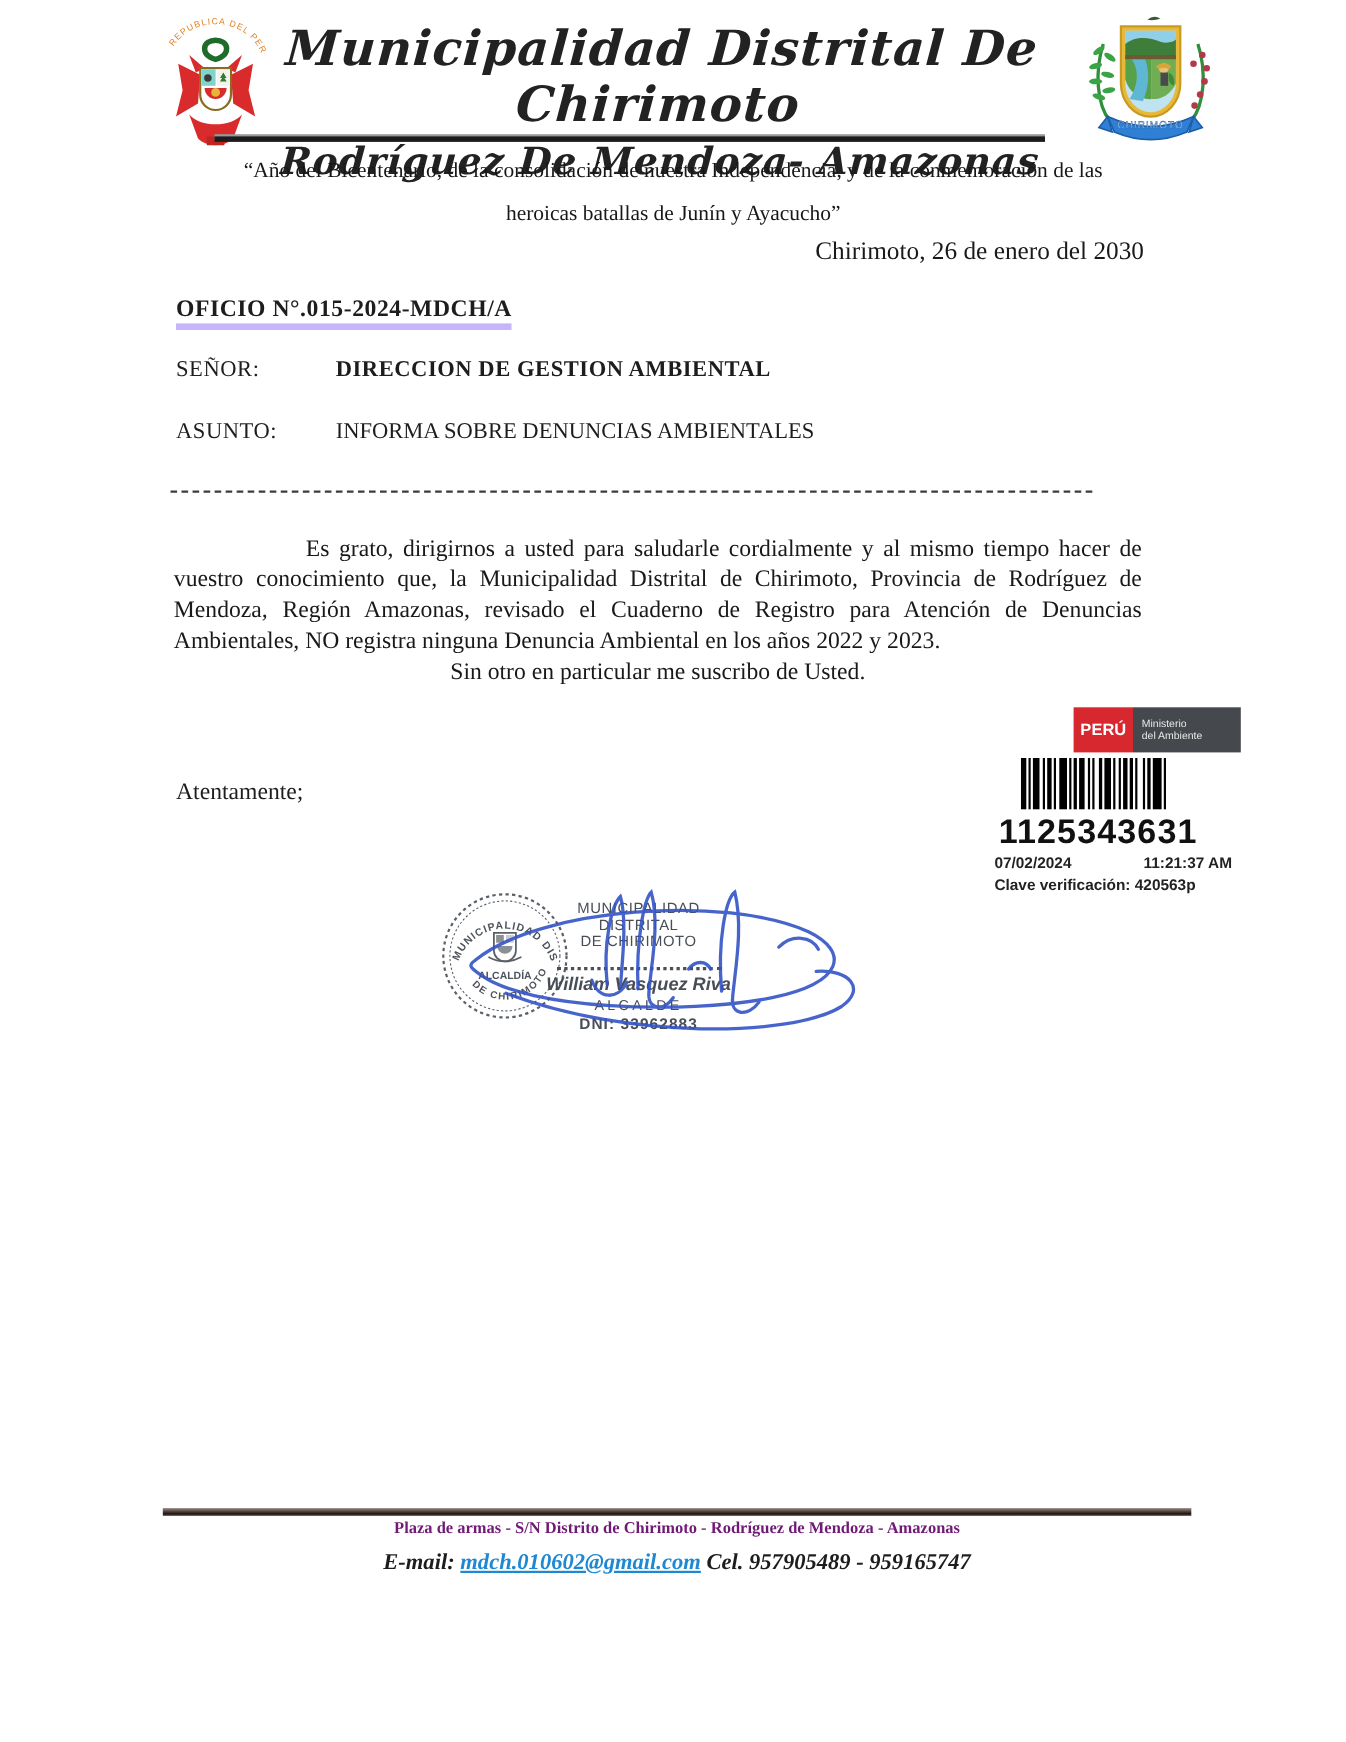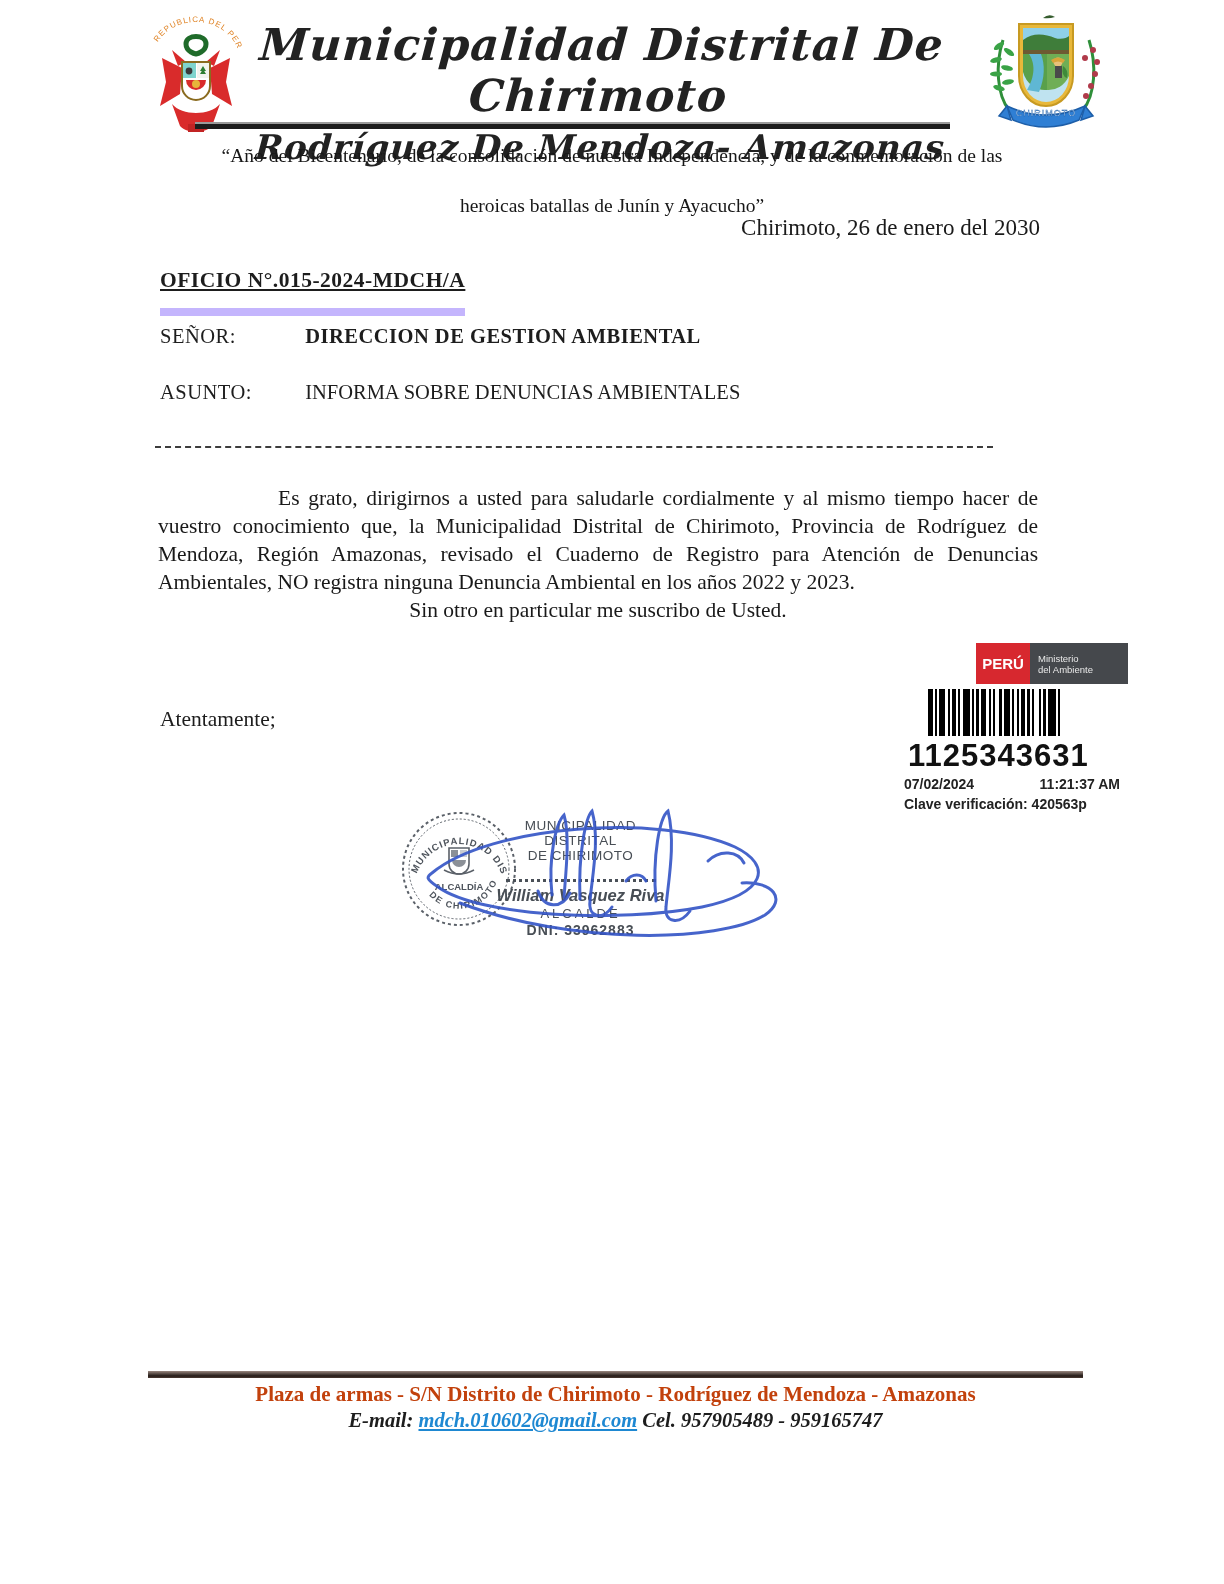--- a/index.html
+++ b/index.html
@@ -14,25 +14,25 @@
     font-family:"DejaVu Serif",serif;font-style:italic;font-weight:700;
     font-size:44px;line-height:1.15;color:#222;letter-spacing:1px;transform:skewX(-4deg);
   }
   .title2{
     font-family:"DejaVu Serif",serif;font-style:italic;font-weight:700;
     font-size:34px;line-height:1.2;color:#222;letter-spacing:1px;transform:skewX(-4deg);margin-top:6px;
   }
   .header-rule{position:absolute;left:195px;top:124px;width:755px;height:5px;background:#1c1c1c;box-shadow:0 -2px 0 #9a9a9a;}
   .emblem-right{position:absolute;left:985px;top:10px;width:122px;height:122px;}
   .motto{position:absolute;left:150px;top:145px;width:924px;text-align:center;font-size:19.5px;color:#171717;}
-  .motto .m2{margin-top:28px;}
+  .motto .m2{margin-top:17px;}
   .dateline{position:absolute;left:600px;top:215px;width:440px;text-align:right;font-size:23px;color:#1a1a1a;}
   
   .oficio{position:absolute;left:160px;top:268px;font-size:21.5px;font-weight:700;letter-spacing:.5px;}
-  .oficio span{border-bottom:8px solid #c4b5fd;padding-bottom:16px;text-decoration:underline;}
+  .oficio span{border-bottom:6px solid #c4b5fd;padding-bottom:2px;}
   .row{position:absolute;left:160px;width:880px;font-size:20.5px;}
   .row-senor{top:325px;}
   .row-asunto{top:381px;}
   .row .lbl{display:inline-block;width:140px;letter-spacing:.5px;}
   .row-senor .val{font-weight:700;letter-spacing:.5px;}
   .dashed-sep{position:absolute;left:155px;top:446px;width:838px;border-top:2.5px dashed #3c3c3c;}
   
   .body-text{position:absolute;left:158px;top:484px;width:880px;font-size:21.5px;line-height:28px;color:#191919;}
   .body-text .p1{margin:0;text-align:justify;text-indent:120px;}
   .body-text .p2{margin:0;text-align:center;}
@@ -51,21 +51,21 @@
   .seal{position:absolute;left:400px;top:810px;width:118px;height:118px;}
   .stamp-block{position:absolute;left:488px;top:818px;width:185px;text-align:center;color:#484e55;font-family:"Liberation Sans",sans-serif;}
   .stamp-org{font-size:13.5px;line-height:15px;letter-spacing:.5px;}
   .stamp-dots{margin:14px auto 2px;width:150px;border-bottom:3px dotted #4a5058;height:2px;}
   .stamp-name{font-size:16.5px;font-style:italic;font-weight:700;margin-top:4px;}
   .stamp-role{font-size:13px;letter-spacing:3px;margin-top:1px;}
   .stamp-dni{font-size:14px;font-weight:700;letter-spacing:1px;margin-top:1px;}
   .signature-svg{position:absolute;left:420px;top:795px;width:620px;height:150px;pointer-events:none;}
   
   .footer-bar{position:absolute;left:148px;top:1371px;width:935px;height:7px;background:linear-gradient(#9a8880,#241b17 70%,#4b3a33);}
-  .footer-address{position:absolute;left:148px;top:1382px;width:935px;text-align:center;font-weight:700;font-size:21px;color:#c2410c;}
+  .footer-address{position:absolute;left:148px;top:1382px;width:935px;text-align:center;font-weight:700;font-size:15px;color:#701a75;}
   .footer-contact{position:absolute;left:148px;top:1409px;width:935px;text-align:center;font-weight:700;font-size:20.5px;color:#1d1d1d;font-style:italic;}
   .footer-contact a{color:#1e88d2;text-decoration:underline;font-weight:700;}
 </style>
 </head>
 <body>
 
 <div class="page">
 
   <div class="emblem-left">
     <svg viewBox="0 0 108 122" width="108" height="122">

